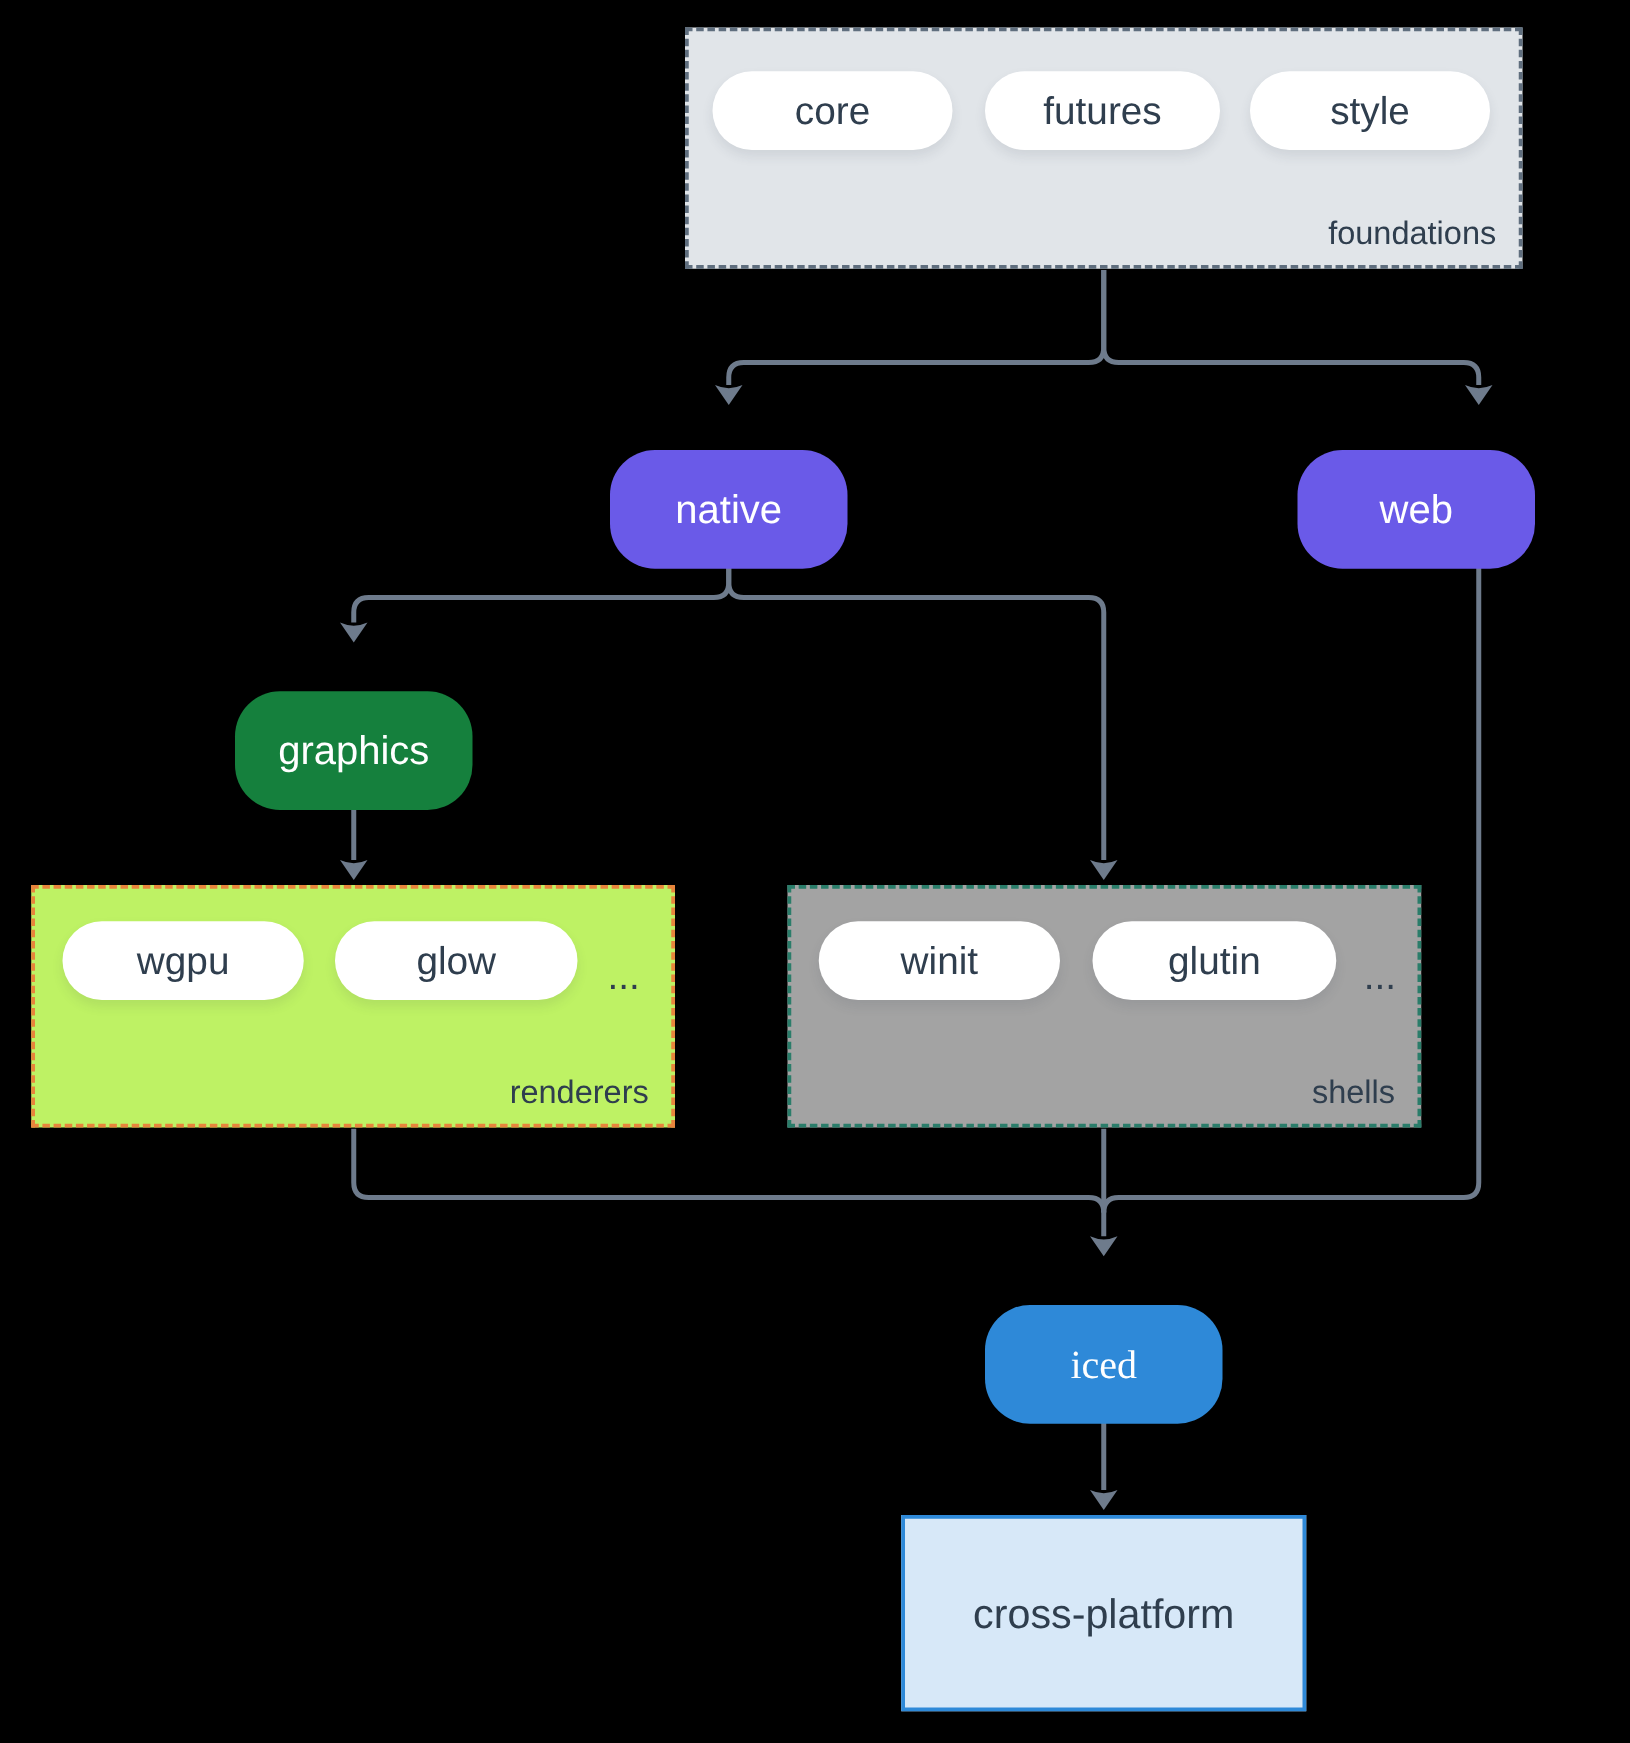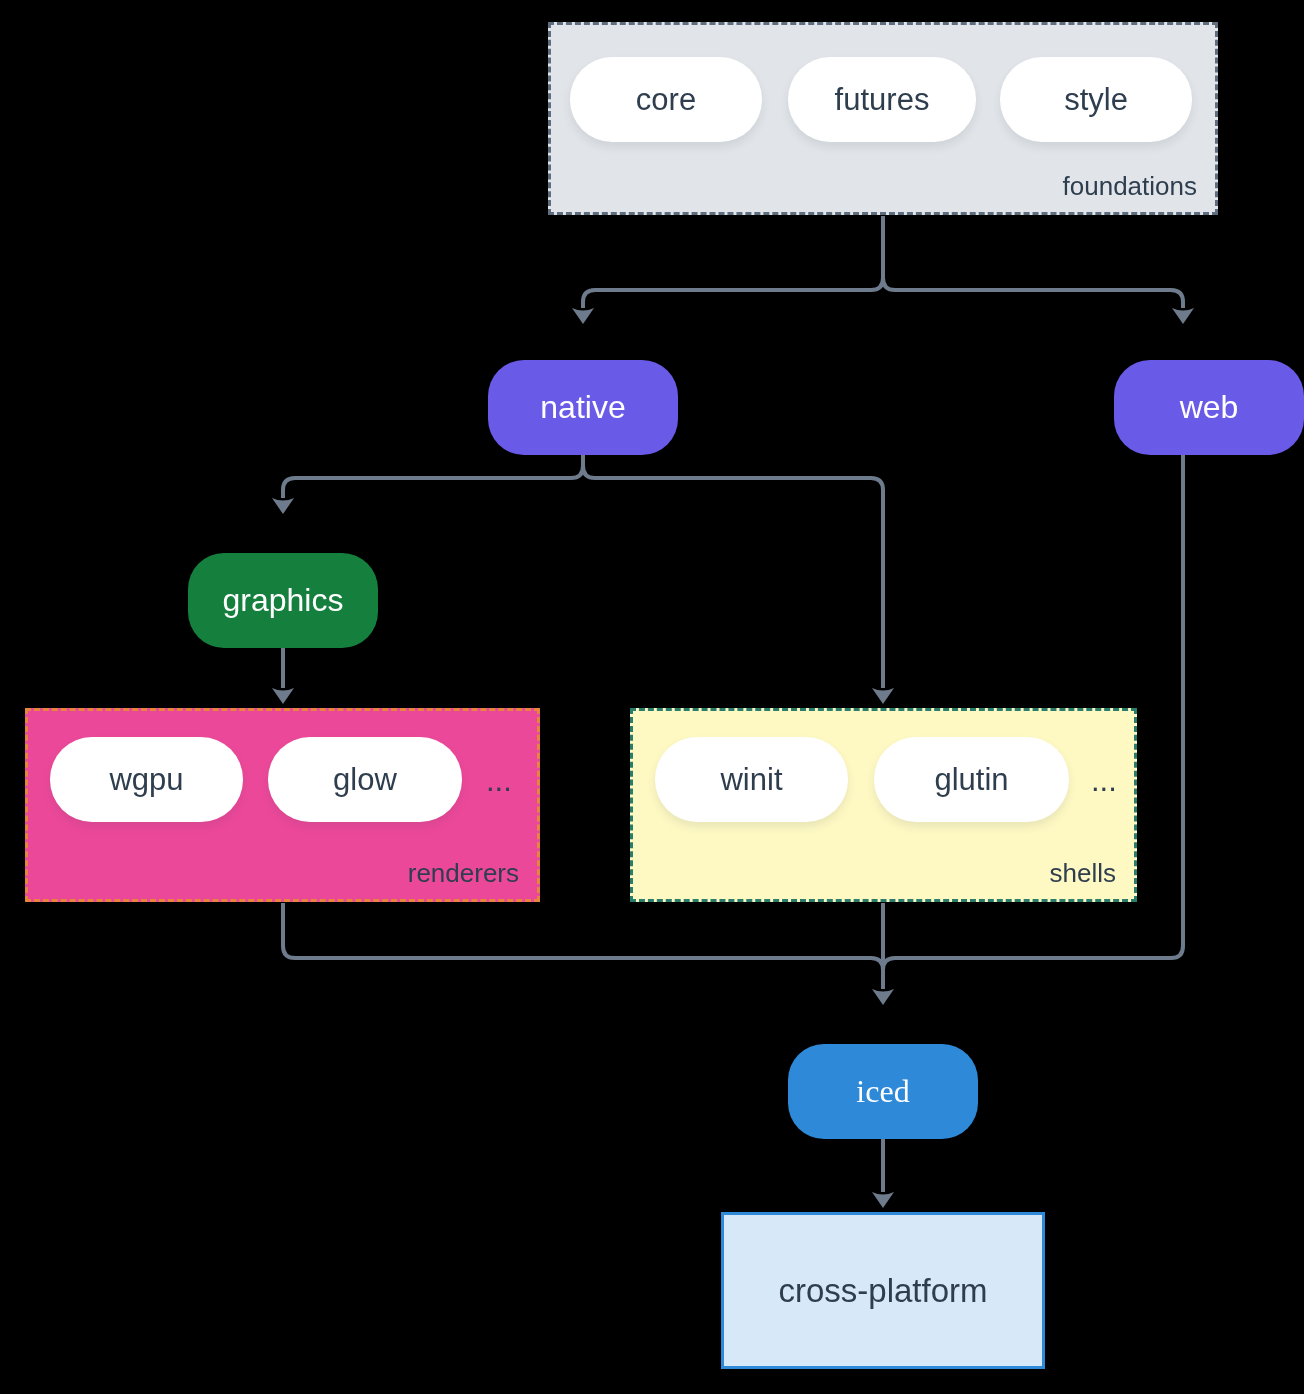--- a/index.html
+++ b/index.html
@@ -18,42 +18,42 @@
   .group{
     position:absolute;box-sizing:border-box;z-index:1;
   }
   .group-label{
     position:absolute;right:18px;bottom:10px;
     font-size:26px;color:#2f3e4e;margin-top:40px;
   }
   #foundations{left:548px;top:22px;width:670px;height:193px;
     background:#e1e5e9;border:3px dashed #5f6e7e;}
   #renderers{left:25px;top:708px;width:515px;height:194px;
-    background:#ec4899;border:3px dashed #e8853c;}
+    background:#bef264;border:3px dashed #e8853c;}
   #shells{left:630px;top:708px;width:507px;height:194px;
-    background:#fef9c3;border:3px dashed #2a7d6a;}
+    background:#a3a3a3;border:3px dashed #2a7d6a;}
   
   .pill{
     position:absolute;display:flex;align-items:center;justify-content:center;
     box-sizing:border-box;z-index:2;
   }
   .pill-white{
-    background:#ffffff;border-radius:42px;height:85px;
+    background:#ffffff;border-radius:42px;height:63px;
     color:#2f3e4e;font-size:31px;
     box-shadow:0 5px 9px rgba(47,62,78,0.10);
   }
   .pill-color{
     border-radius:36px;height:95px;width:190px;
     color:#ffffff;font-size:32px;margin-top:35px;
   }
   .ellipsis{
     position:absolute;font-size:31px;color:#2f3e4e;z-index:2;
   }
   #native{left:488px;top:325px;background:#6a5ae8;}
-  #web{left:1114px;top:325px;background:#6a5ae8;}
+  #web{left:1038px;top:325px;background:#6a5ae8;}
   #graphics{left:188px;top:518px;background:#15803d;}
   #iced{left:788px;top:1009px;background:#2e89d8;font-family:Liberation Serif, serif;}
   
   #application{
     position:absolute;left:721px;top:1212px;width:324px;height:157px;
     box-sizing:border-box;z-index:1;
     background:#d7e8f8;border:3px solid #2e89d8;
     display:flex;align-items:center;justify-content:center;
     color:#2f3e4e;font-size:33px;line-height:49px;text-align:center;
   }

